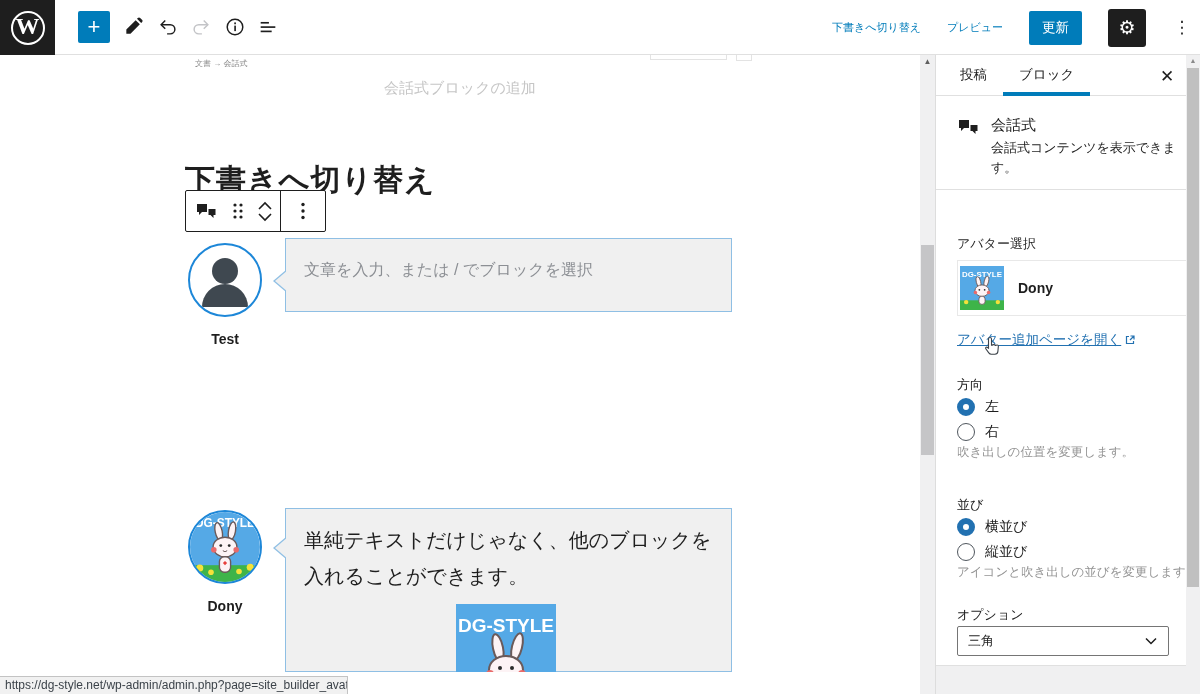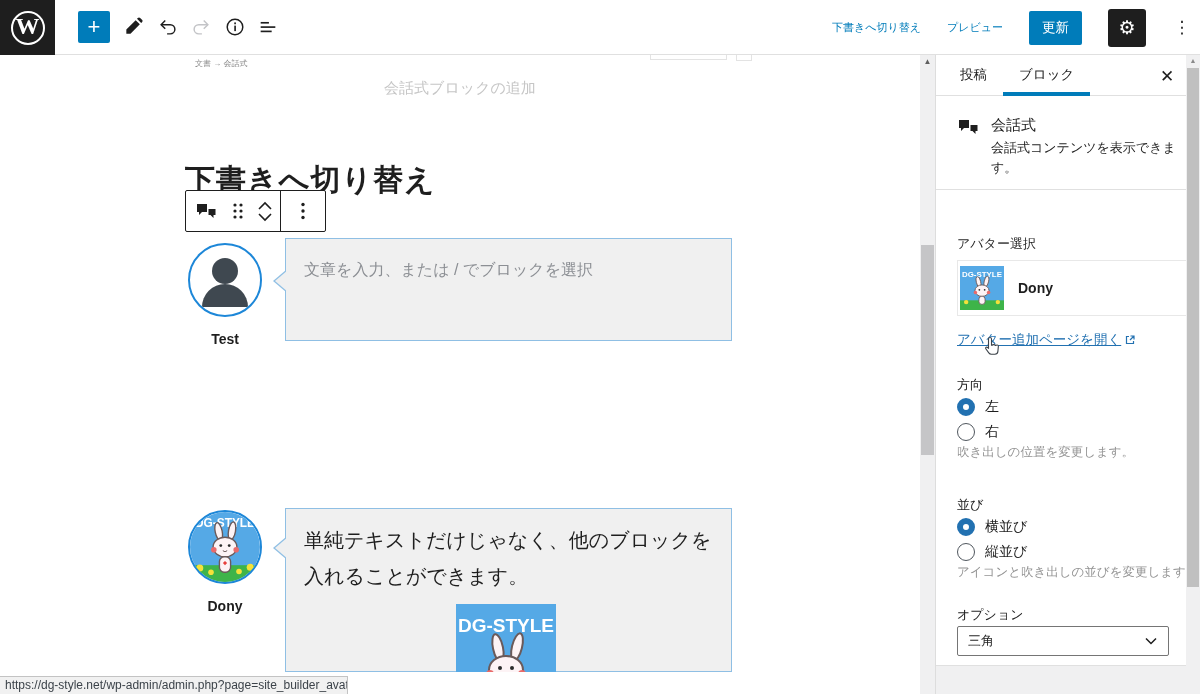--- a/index.html
+++ b/index.html
@@ -208,21 +208,21 @@
 
     <div class="avatar-wrap" style="left:185px; top:188px;">
       <div class="avatar-circle">
         <svg width="70" height="70" viewBox="0 0 70 70">
           <circle cx="35" cy="26" r="13" fill="#3f4850"></circle>
           <path d="M12 62 a23 23 0 0 1 46 0 z" fill="#3f4850"></path>
         </svg>
       </div>
       <div class="avatar-name">Test</div>
     </div>
-    <div class="bubble" style="left:285px; top:183px; width:447px; height:103px;">
+    <div class="bubble" style="left:285px; top:183px; width:447px; height:74px;">
       <div class="tail-o" style="top:31px;"></div>
       <div class="tail-i" style="top:31px;"></div>
       <div class="ph">文章を入力、または / でブロックを選択</div>
     </div>
 
 
     <div class="avatar-wrap" style="left:185px; top:455px;">
       <div class="avatar-circle">
         <svg width="70" height="70" viewBox="0 0 100 100">
           <rect width="100" height="100" fill="#55a9e6"></rect>

